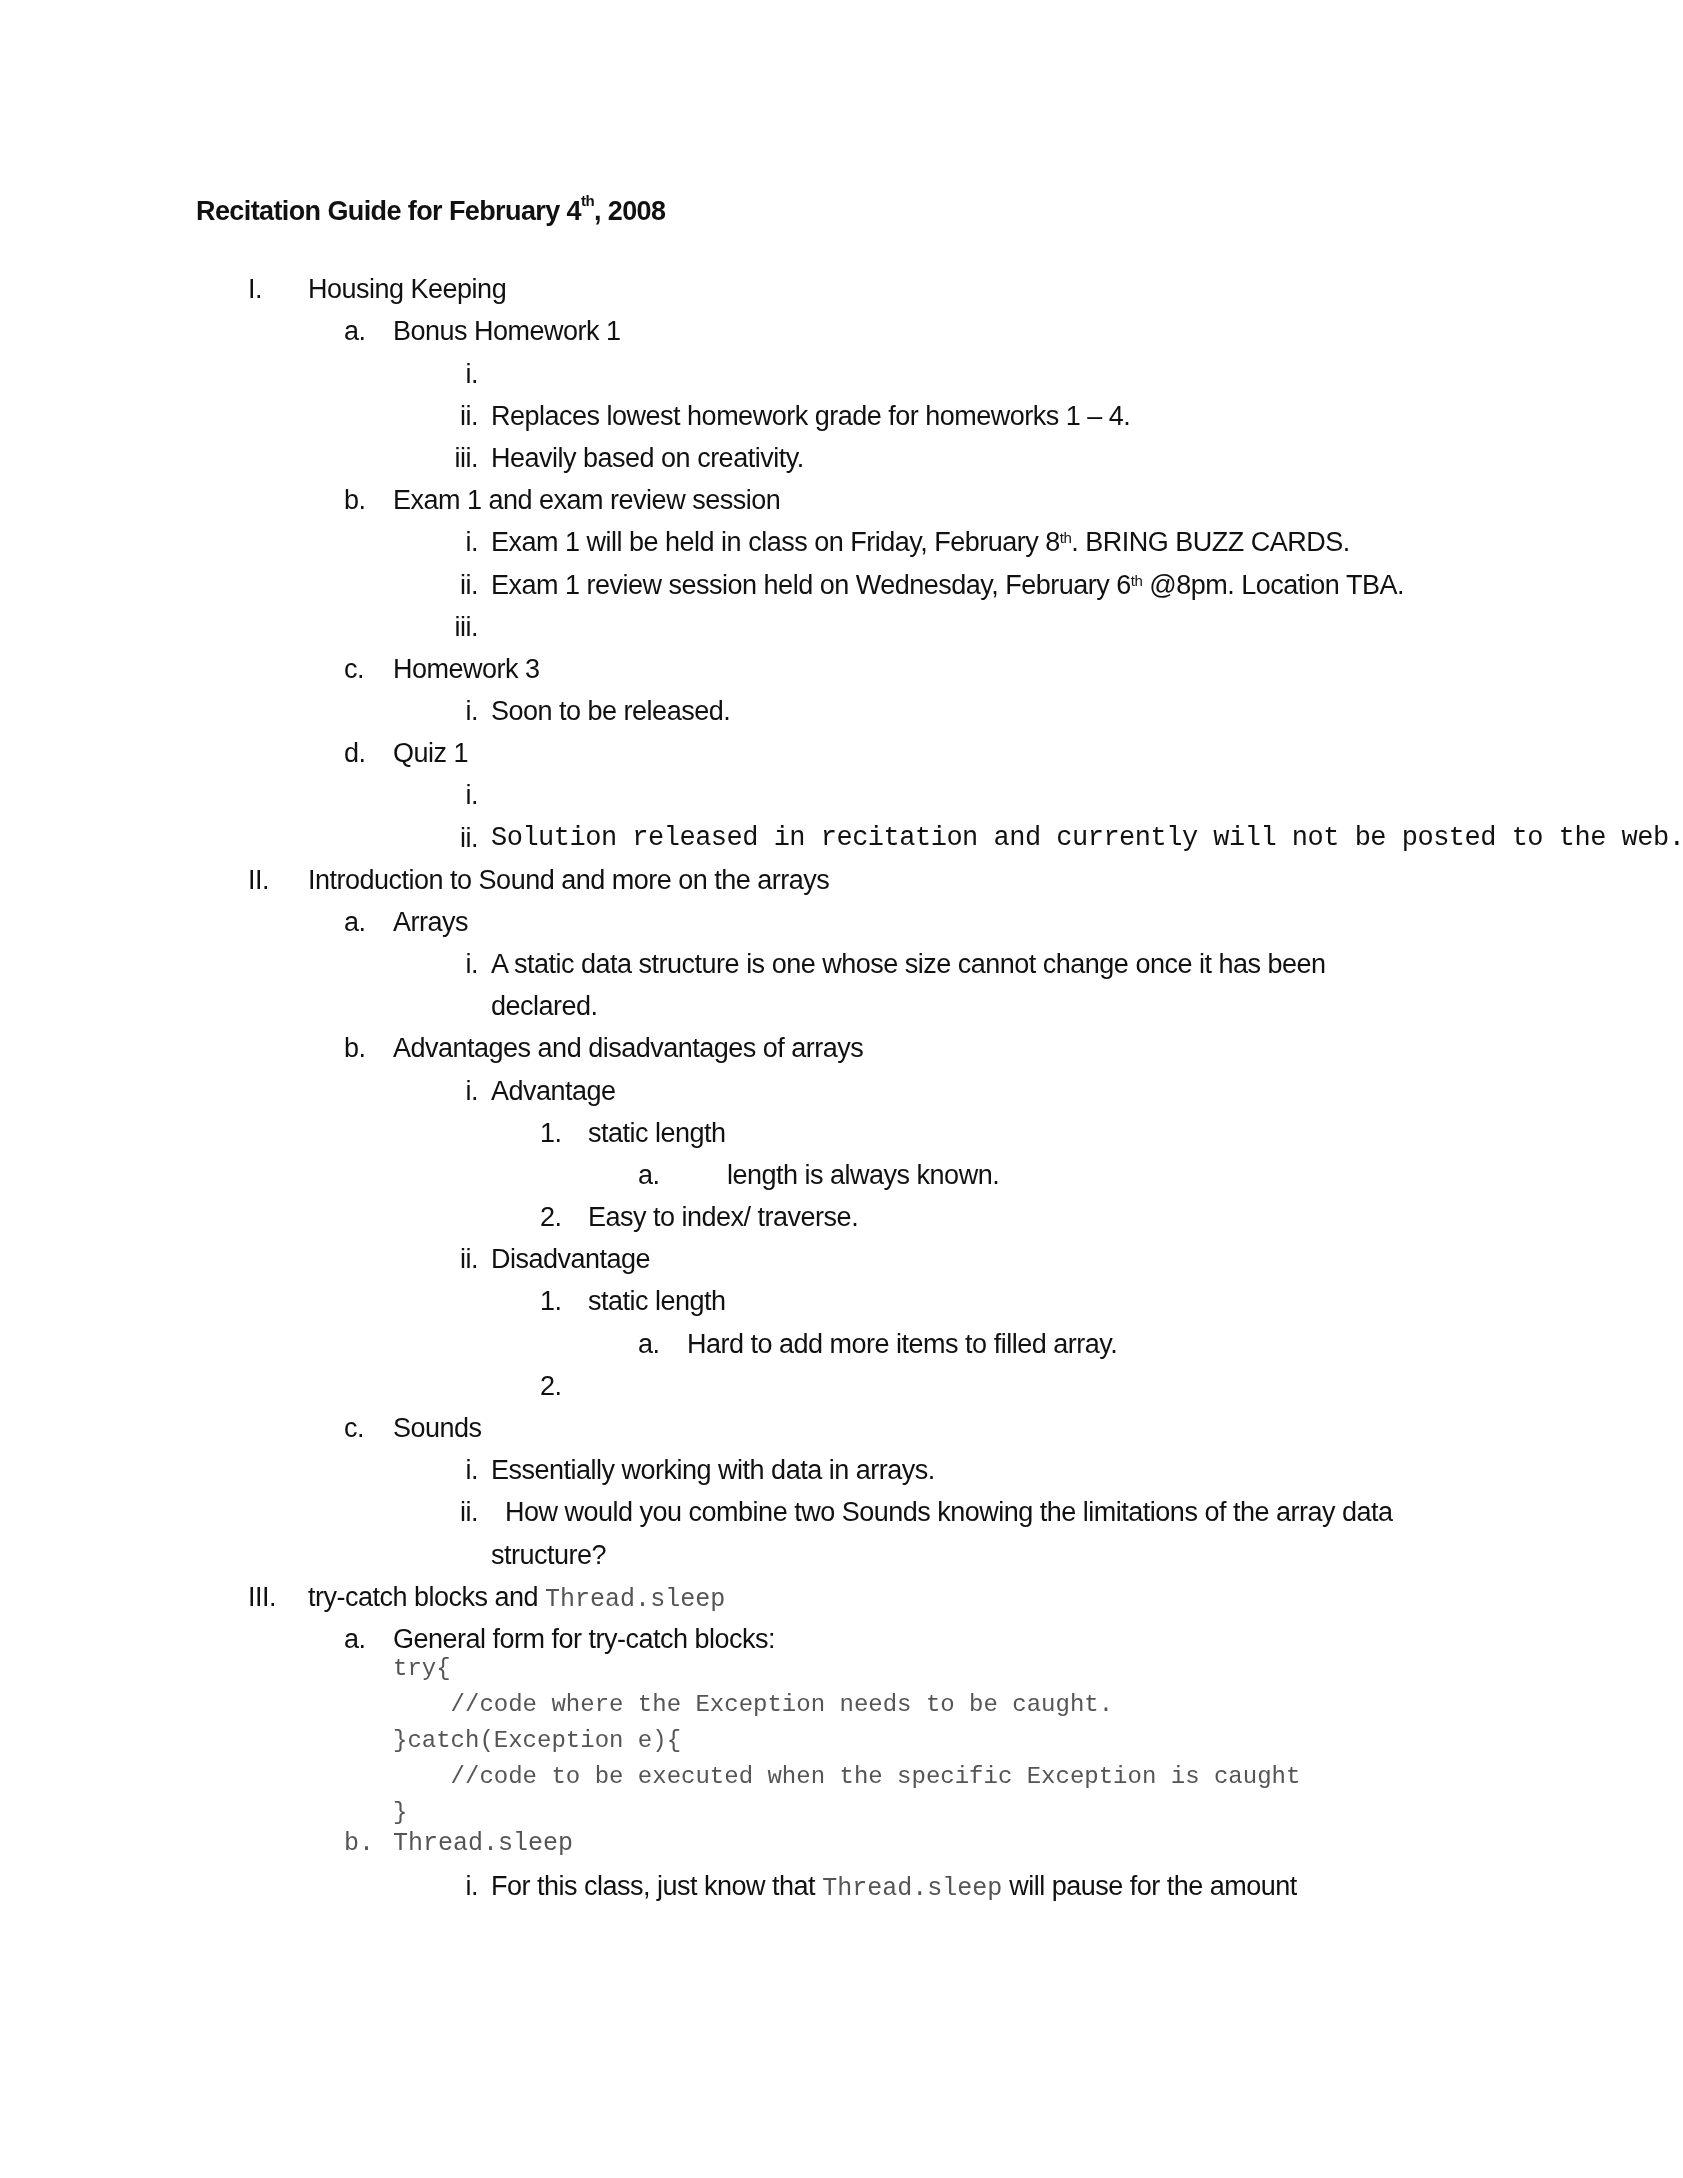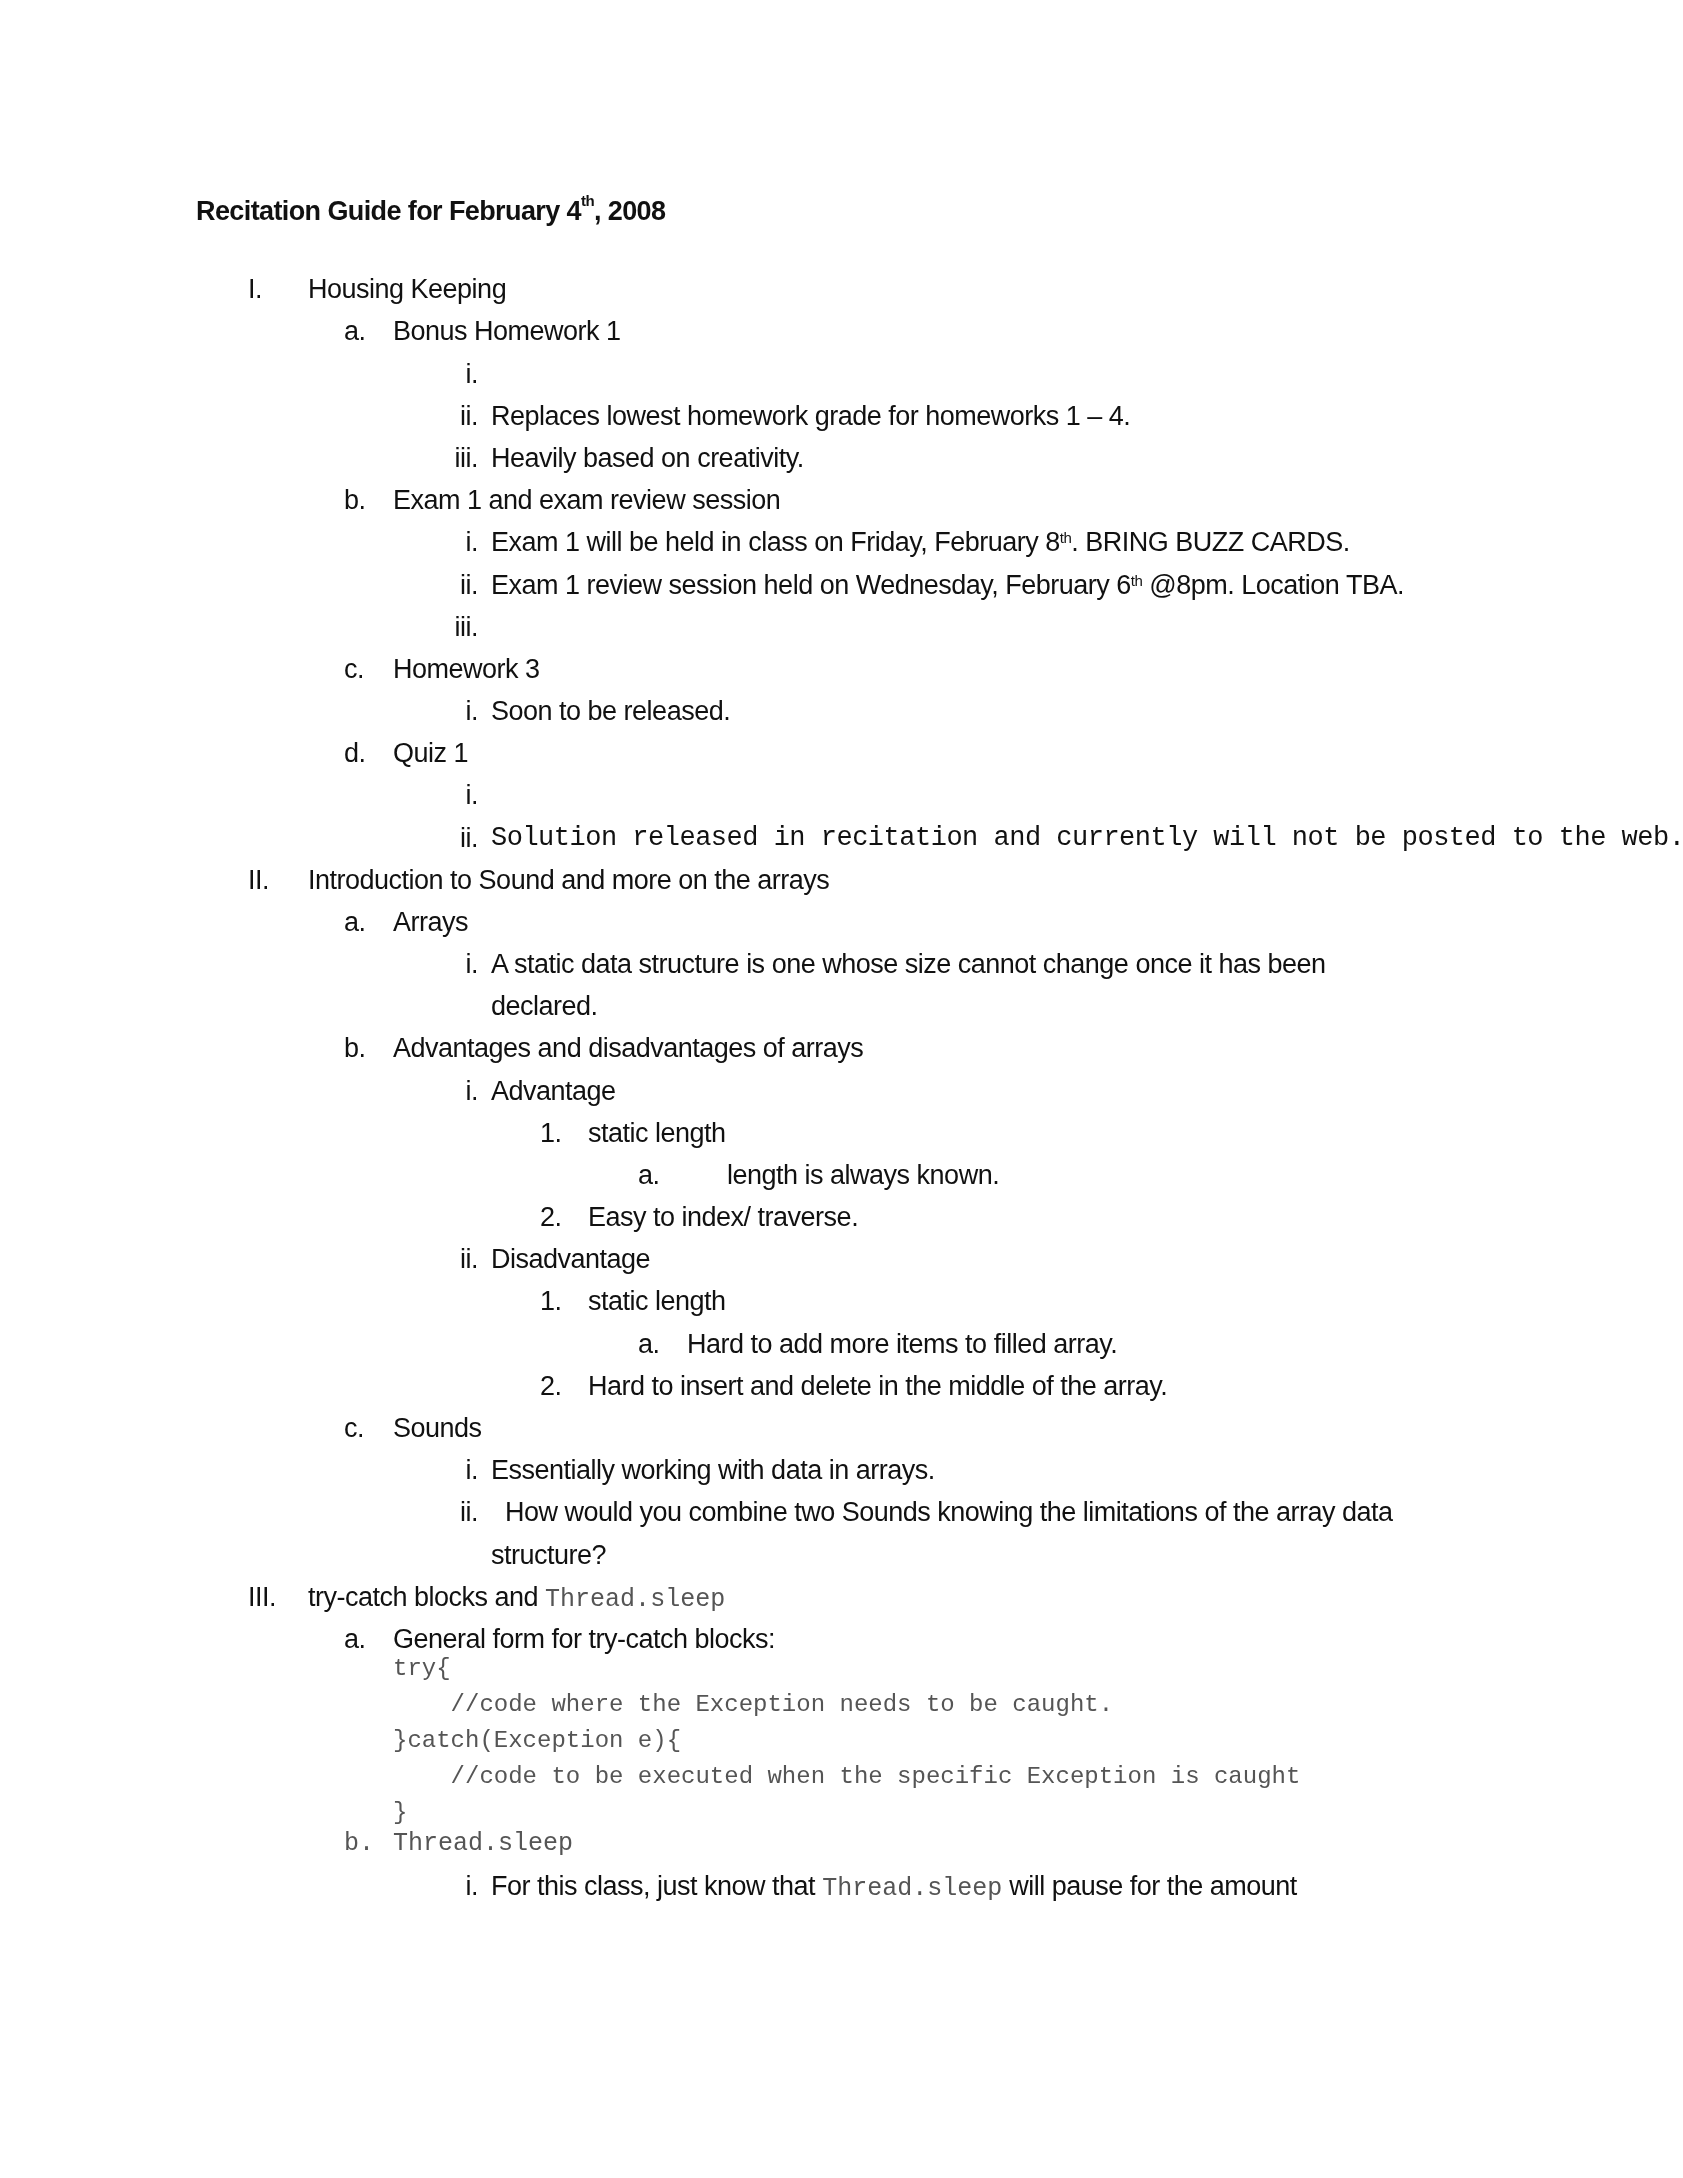--- a/index.html
+++ b/index.html
@@ -116,21 +116,20 @@
       <div class="line" style="top: 1281px; left: 0px; width: 1683px;">
         <span class="lbl" style="left: 540px;">1.</span>
         <span class="txt" style="left: 588px;">static length</span>
       </div>
       <div class="line" style="top: 1324px; left: 0px; width: 1683px;">
         <span class="lbl" style="left: 638px;">a.</span>
         <span class="txt" style="left: 687px;">Hard to add more items to filled array.</span>
       </div>
       <div class="line" style="top: 1366px; left: 0px; width: 1683px;">
         <span class="lbl" style="left: 540px;">2.</span>
-        <span class="txt" style="left: 588px;">Hard to insert and delete in the middle of the array.</span>
       </div>
       <div class="line" style="top: 1408px; left: 0px; width: 1683px;">
         <span class="lbl" style="left: 344px;">c.</span>
         <span class="txt" style="left: 393px;">Sounds</span>
       </div>
       <div class="line" style="top: 1450px; left: 0px; width: 1683px;">
         <span class="lbl" style="right: 1205px;">i.</span>
         <span class="txt" style="left: 491px;">Essentially working with data in arrays.</span>
       </div>
       <div class="line" style="top: 1492px; left: 0px; width: 1683px;">

